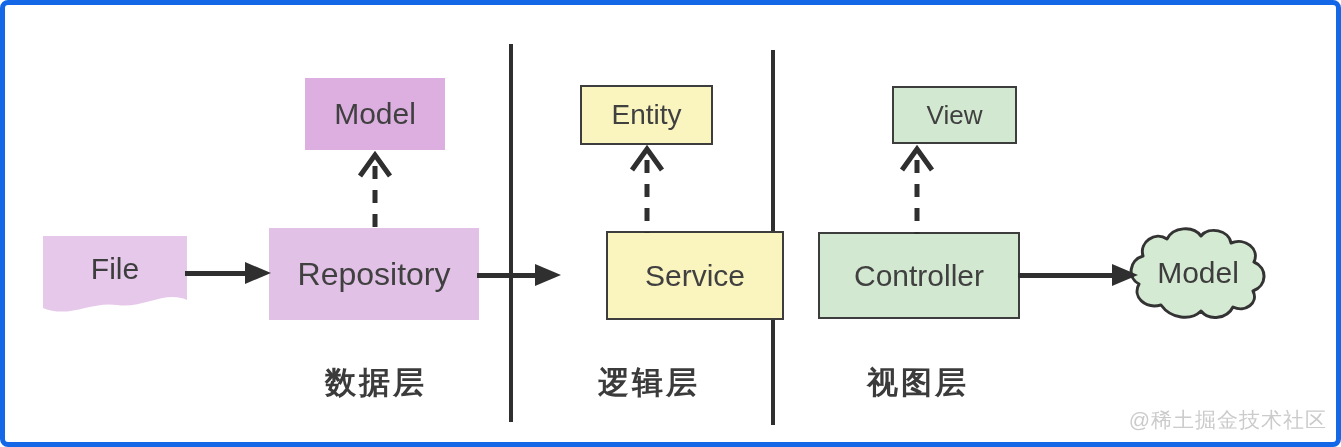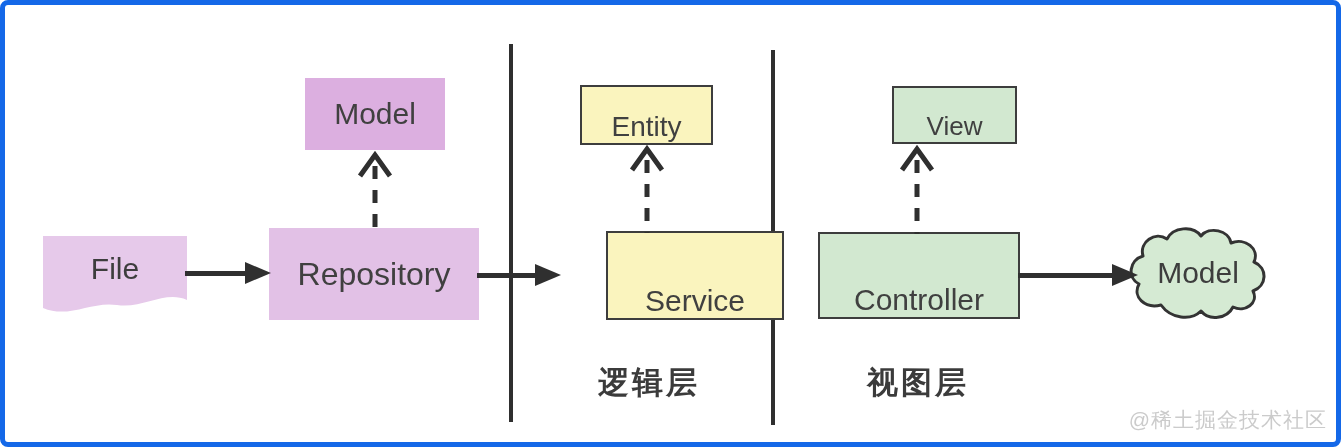--- a/index.html
+++ b/index.html
@@ -14,21 +14,21 @@
   }
   .sep { position:absolute; width:4px; background:#2F2F2F; }
   #sep1 { left:509px; top:44px;  height:378px; }
   #sep2 { left:771px; top:50px;  height:375px; }
 
   .node {
     position:absolute; box-sizing:border-box;
     display:flex; align-items:center; justify-content:center;
     color:#404040; white-space:nowrap;
   }
-  .bordered { border:2.5px solid #3D3D3D;align-items:flex-end; }
+  .bordered { border:2.5px solid #3D3D3D; }
 
   #node-model      { left:305px; top:78px;  width:140px; height:72px; font-size:30px; }
   #node-repository { left:269px; top:228px; width:210px; height:92px; font-size:32px; }
   #node-entity     { left:580px; top:85px;  width:133px; height:60px; font-size:28px; }
   #node-service    { left:558px; top:231px; width:178px; height:89px; font-size:30px;margin-left:48px; }
   #node-view       { left:892px; top:86px;  width:125px; height:58px; font-size:26px; }
   #node-controller { left:818px; top:232px; width:202px; height:87px; font-size:30px; }
 
   .shape-wrap { position:absolute; }
   #node-file   { left:43px;  top:236px; width:144px; height:84px; }
@@ -149,19 +149,20 @@
   </svg>
   <svg class="d-arrow" id="darrow-entity" width="44" height="89" viewBox="0 0 44 89">
     <polyline points="7,26 22,5 37,26" fill="none" stroke="#2F2F2F" stroke-width="5"></polyline>
     <line x1="22" y1="16" x2="22" y2="89" stroke="#2F2F2F" stroke-width="5" stroke-dasharray="13 11"></line>
   </svg>
   <svg class="d-arrow" id="darrow-view" width="44" height="90" viewBox="0 0 44 90">
     <polyline points="7,26 22,5 37,26" fill="none" stroke="#2F2F2F" stroke-width="5"></polyline>
     <line x1="22" y1="16" x2="22" y2="90" stroke="#2F2F2F" stroke-width="5" stroke-dasharray="13 11"></line>
   </svg>
 
+  <div class="layer-label" id="label-data">数据层</div>
   <div class="layer-label" id="label-logic">逻辑层</div>
   <div class="layer-label" id="label-view">视图层</div>
 
   <div class="watermark">@稀土掘金技术社区</div>
 
   <div class="frame"></div>
 </div>
 
 </body></html>

